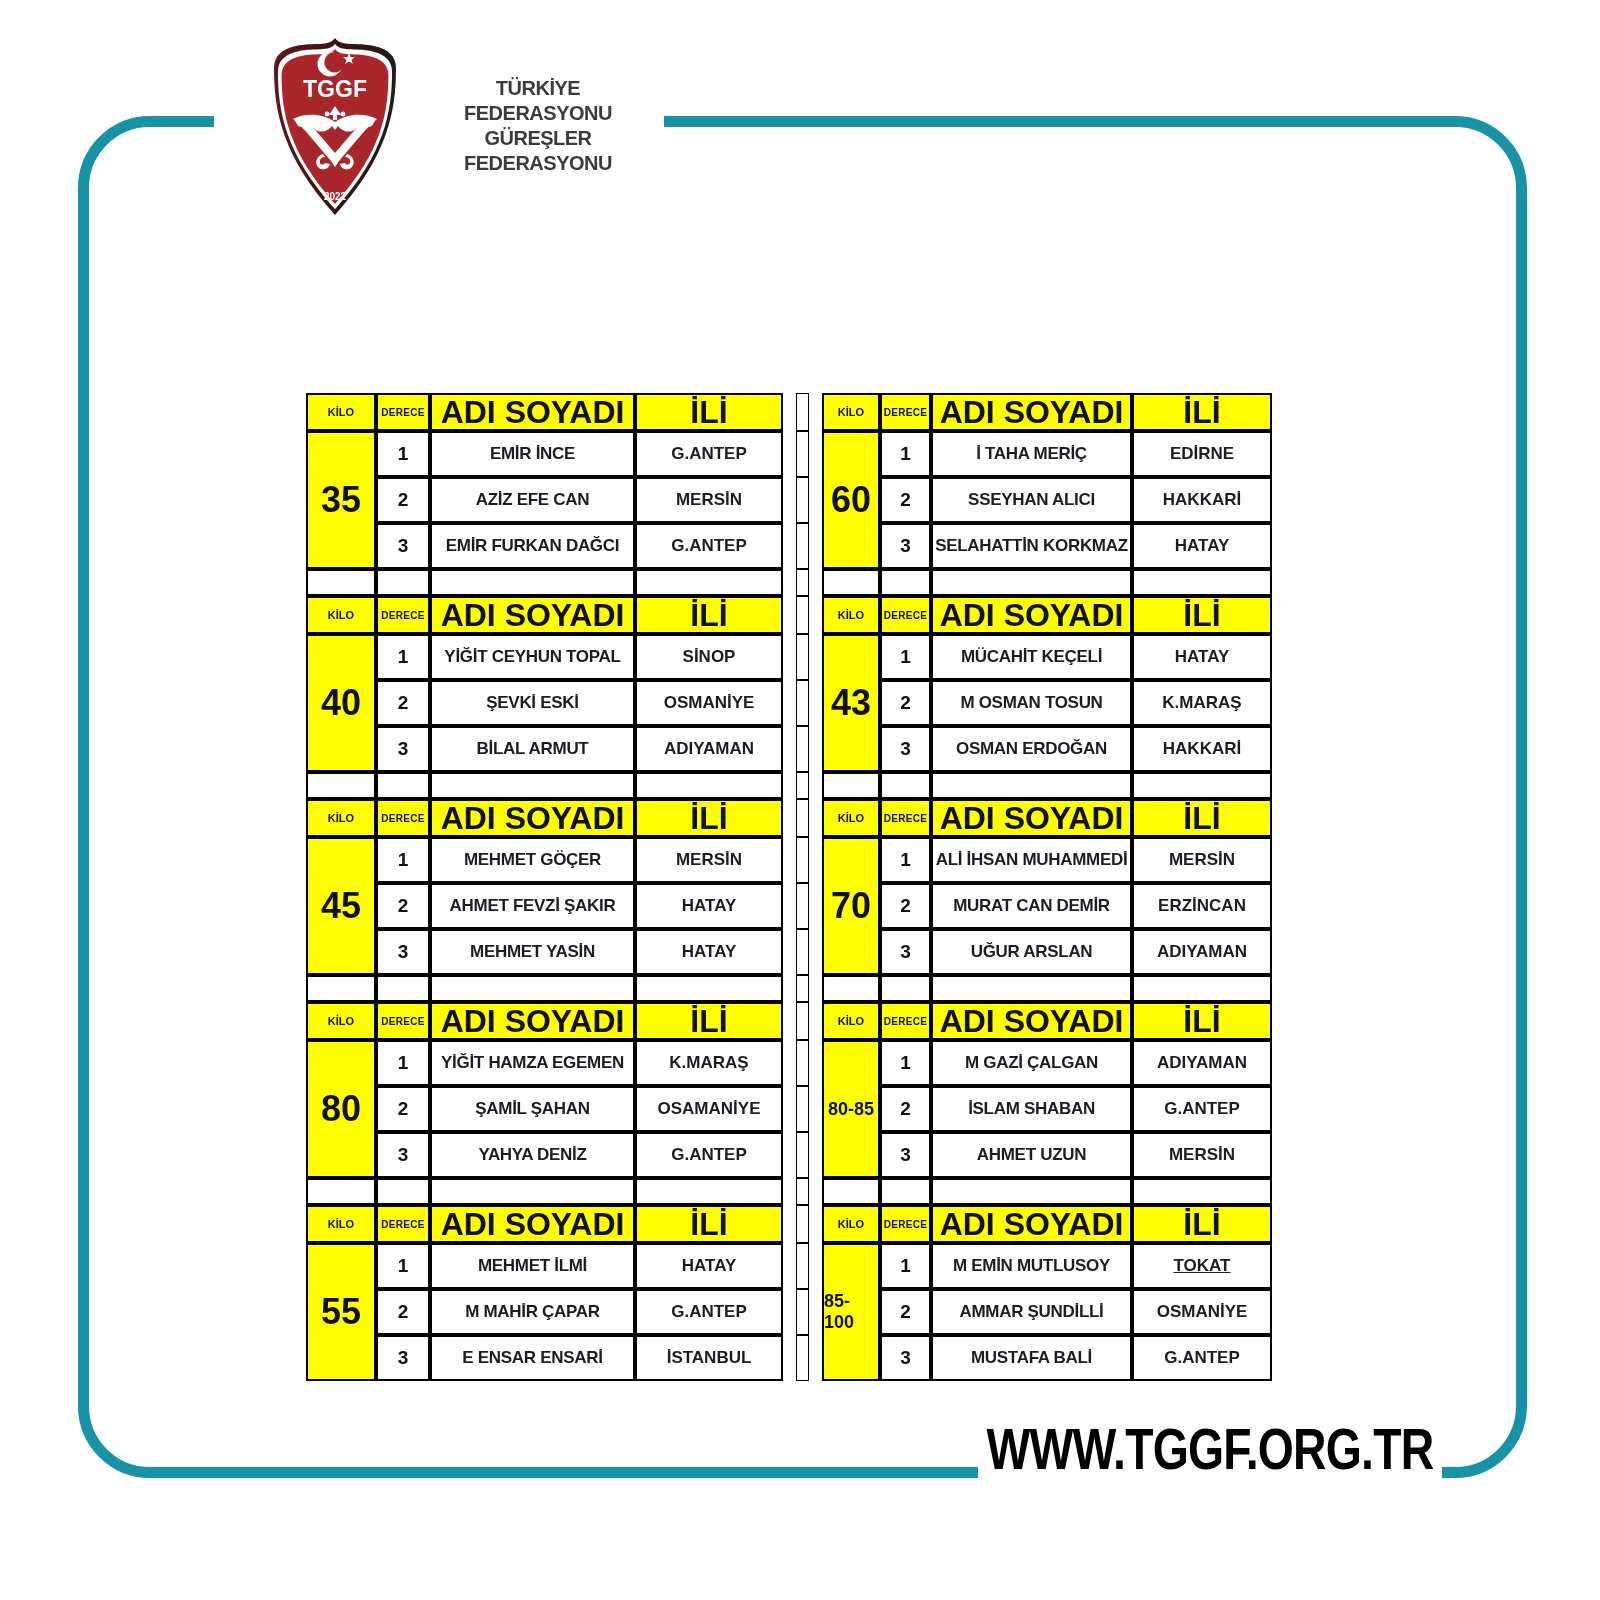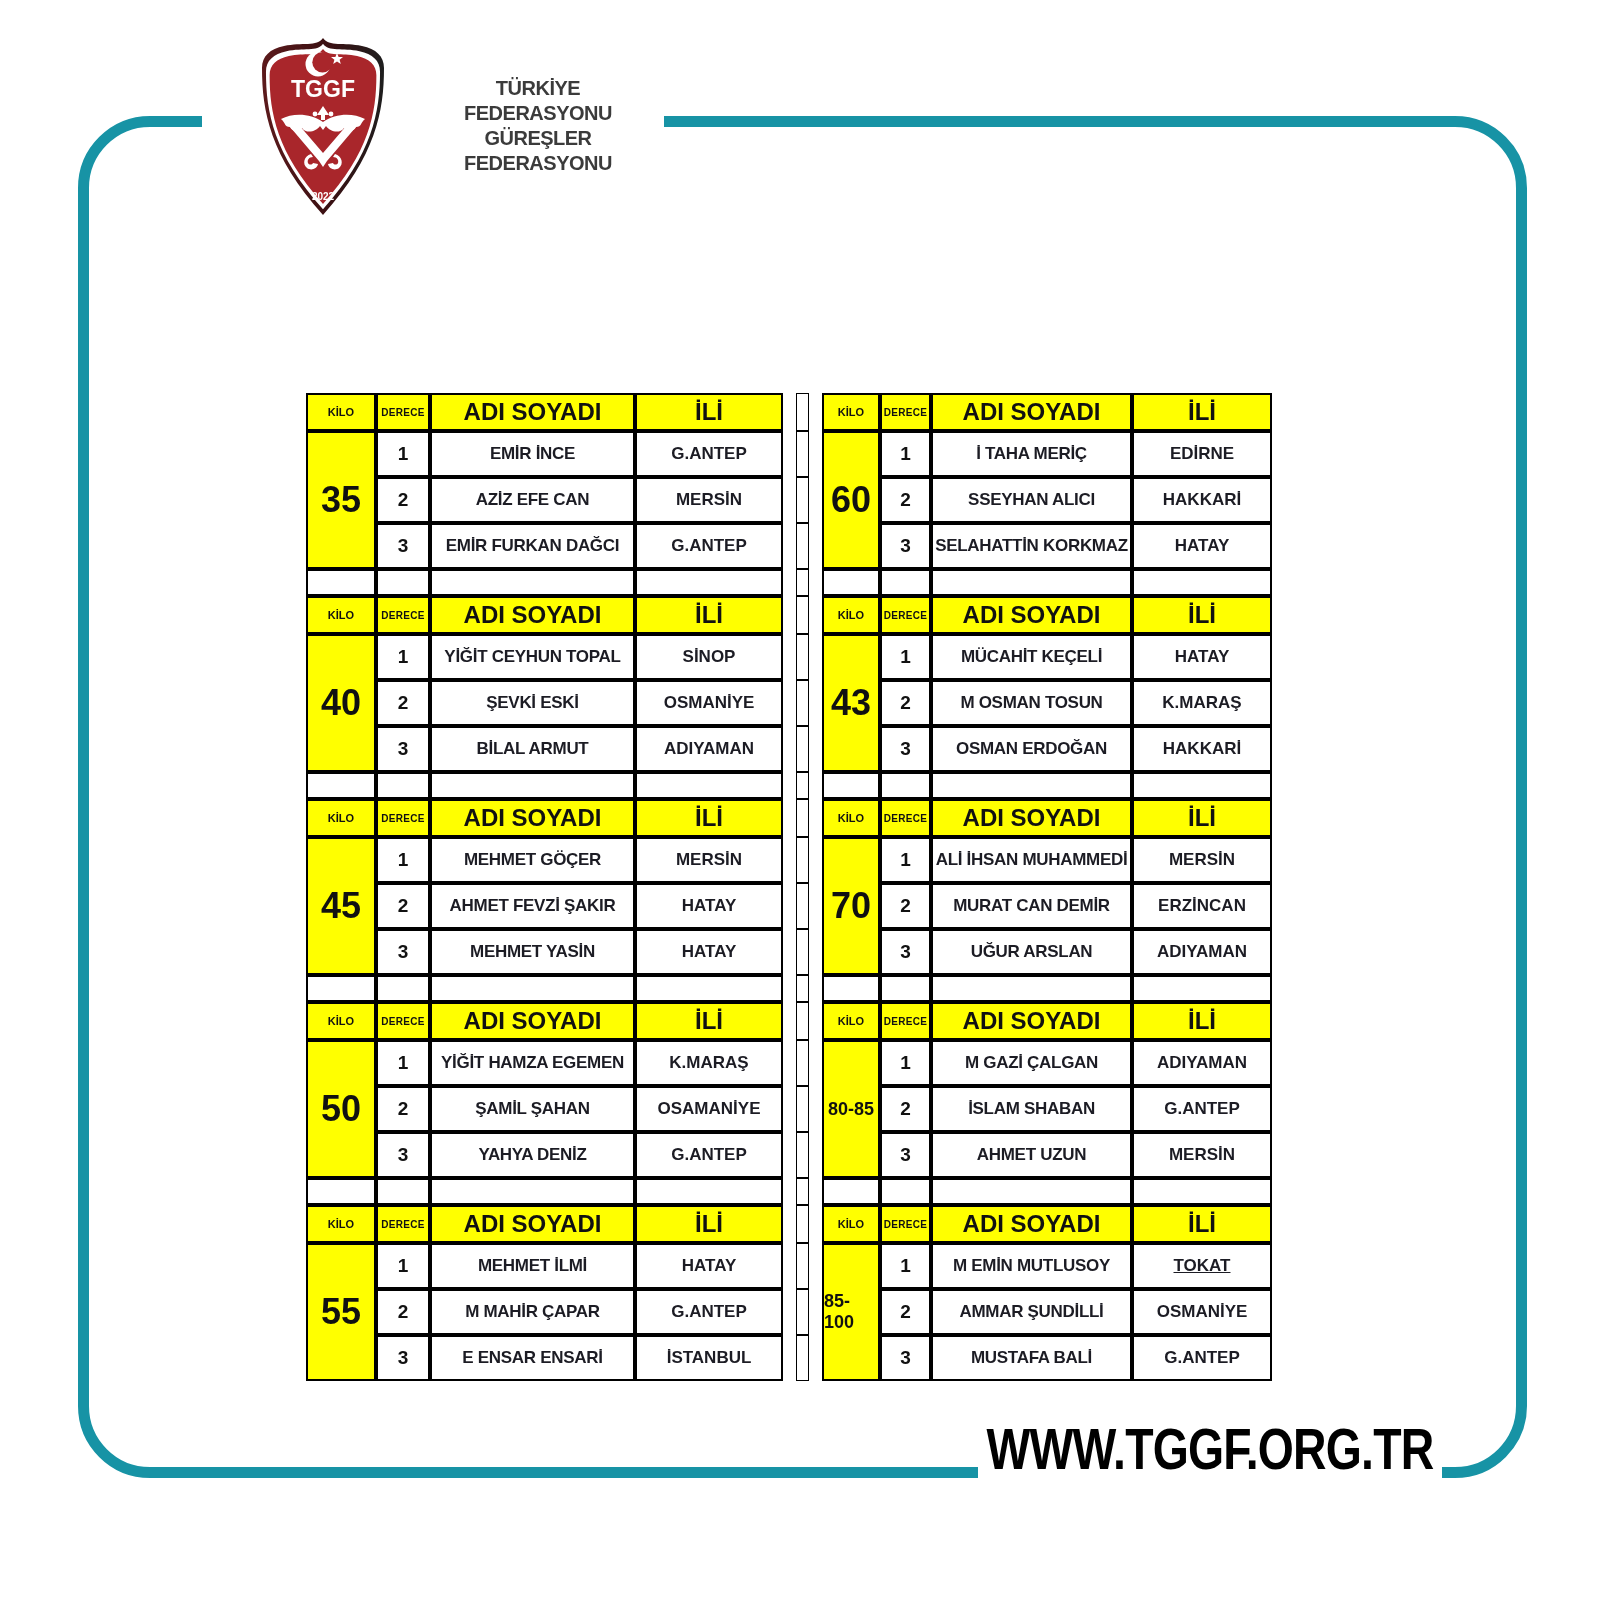--- a/index.html
+++ b/index.html
@@ -2,36 +2,36 @@
 <html><head>
 <meta charset="utf-8">
 <style>
   html,body{margin:0;padding:0;background:#fff;}
   .canvas{position:relative;width:1600px;height:1600px;background:#fff;overflow:hidden;
           font-family:"Liberation Sans",sans-serif;}
   
   .frame{position:absolute;left:78px;top:116px;width:1427px;height:1340px;
          border:11px solid #1793A5;border-radius:72px;z-index:1;}
   
-  .logo-wrap{position:absolute;left:202px;top:28px;width:216px;height:194px;background:#fff;z-index:2;}
+  .logo-wrap{position:absolute;left:214px;top:28px;width:216px;height:194px;background:#fff;z-index:2;}
   .logo-wrap svg{position:absolute;left:36px;top:6px;}
   .fed-block{position:absolute;left:412px;top:78px;width:252px;height:96px;background:#fff;z-index:2;
              display:flex;flex-direction:column;justify-content:center;text-align:center;}
   .fed-line{font-weight:bold;font-size:20px;line-height:25px;color:#3b3b3b;letter-spacing:-0.5px;}
   .title{position:absolute;left:0;top:202px;width:1600px;text-align:center;z-index:2;
          font-weight:bold;font-style:italic;font-size:40px;line-height:47px;color:#000;}
   
   .results{position:absolute;left:306px;top:393px;z-index:2;display:grid;
            grid-template-columns:70px 54px 205px 148px 39px 58px 51px 201px 140px;}
   .cell{border:2px solid #000;background:#fff;box-sizing:border-box;
         display:flex;align-items:center;justify-content:center;font-weight:bold;color:#111;}
   .h{background:#FFFF00;}
   .h0{font-size:11px;}
   .h1{font-size:10px;letter-spacing:0.3px;}
-  .h2,.h3{font-size:24px;}
+  .h2,.h3{font-size:32px;}
   .kilo{background:#FFFF00;font-size:36px;}
   .kilosmall{font-size:18px;}
   .num{font-size:19px;}
   .name{font-size:17px;color:#1c1c24;letter-spacing:-0.3px;white-space:nowrap;}
   .prov{font-size:17px;color:#1c1c24;}
   .blank{background:#fff;}
   .gapcell{border:none;background:transparent;display:block;}
   .gapbox{width:13px;height:100%;margin:0 auto;border:1px solid #000;background:#fff;box-sizing:border-box;}
   
   .website{position:absolute;left:920px;top:1416px;width:580px;z-index:2;background:#fff;
@@ -252,21 +252,21 @@
       <div class="cell h h1" style="grid-area: 16 / 2;">DERECE</div>
       <div class="cell h h2" style="grid-area: 16 / 3;">ADI SOYADI</div>
       <div class="cell h h3" style="grid-area: 16 / 4;">İLİ</div>
       <div class="cell gapcell" style="grid-area: 16 / 5;">
         <div class="gapbox"></div>
       </div>
       <div class="cell h h0" style="grid-area: 16 / 6;">KİLO</div>
       <div class="cell h h1" style="grid-area: 16 / 7;">DERECE</div>
       <div class="cell h h2" style="grid-area: 16 / 8;">ADI SOYADI</div>
       <div class="cell h h3" style="grid-area: 16 / 9;">İLİ</div>
-      <div class="cell kilo" style="grid-area: 17 / 1 / span 3;">50</div>
+      <div class="cell kilo" style="grid-area: 17 / 1 / span 3;">80</div>
       <div class="cell num" style="grid-area: 17 / 2;">1</div>
       <div class="cell name" style="grid-area: 17 / 3;">YİĞİT HAMZA EGEMEN</div>
       <div class="cell prov" style="grid-area: 17 / 4;">K.MARAŞ</div>
       <div class="cell num" style="grid-area: 18 / 2;">2</div>
       <div class="cell name" style="grid-area: 18 / 3;">ŞAMİL ŞAHAN</div>
       <div class="cell prov" style="grid-area: 18 / 4;">OSAMANİYE</div>
       <div class="cell num" style="grid-area: 19 / 2;">3</div>
       <div class="cell name" style="grid-area: 19 / 3;">YAHYA DENİZ</div>
       <div class="cell prov" style="grid-area: 19 / 4;">G.ANTEP</div>
       <div class="cell kilo kilosmall" style="grid-area: 17 / 6 / span 3;">80-85</div>

